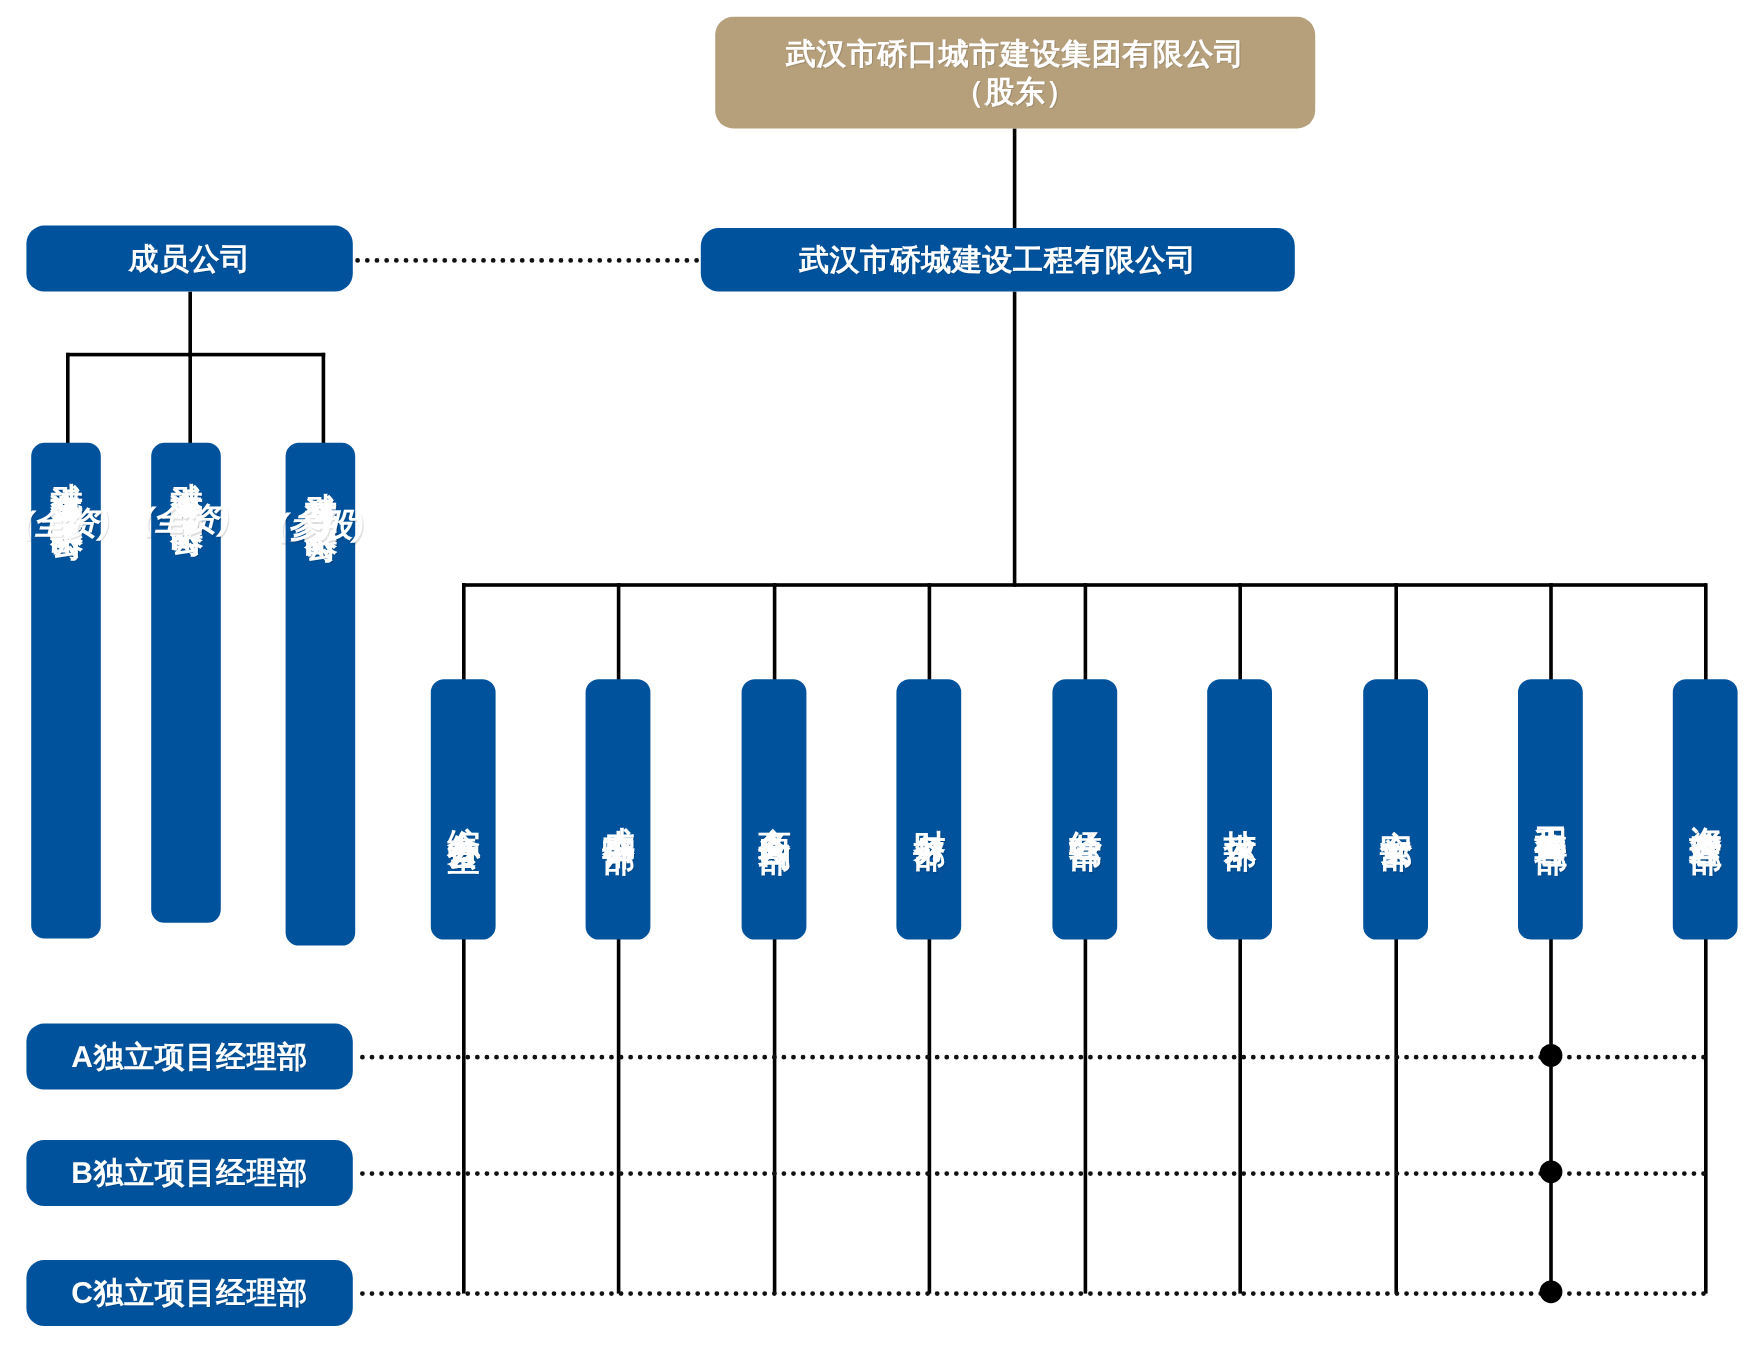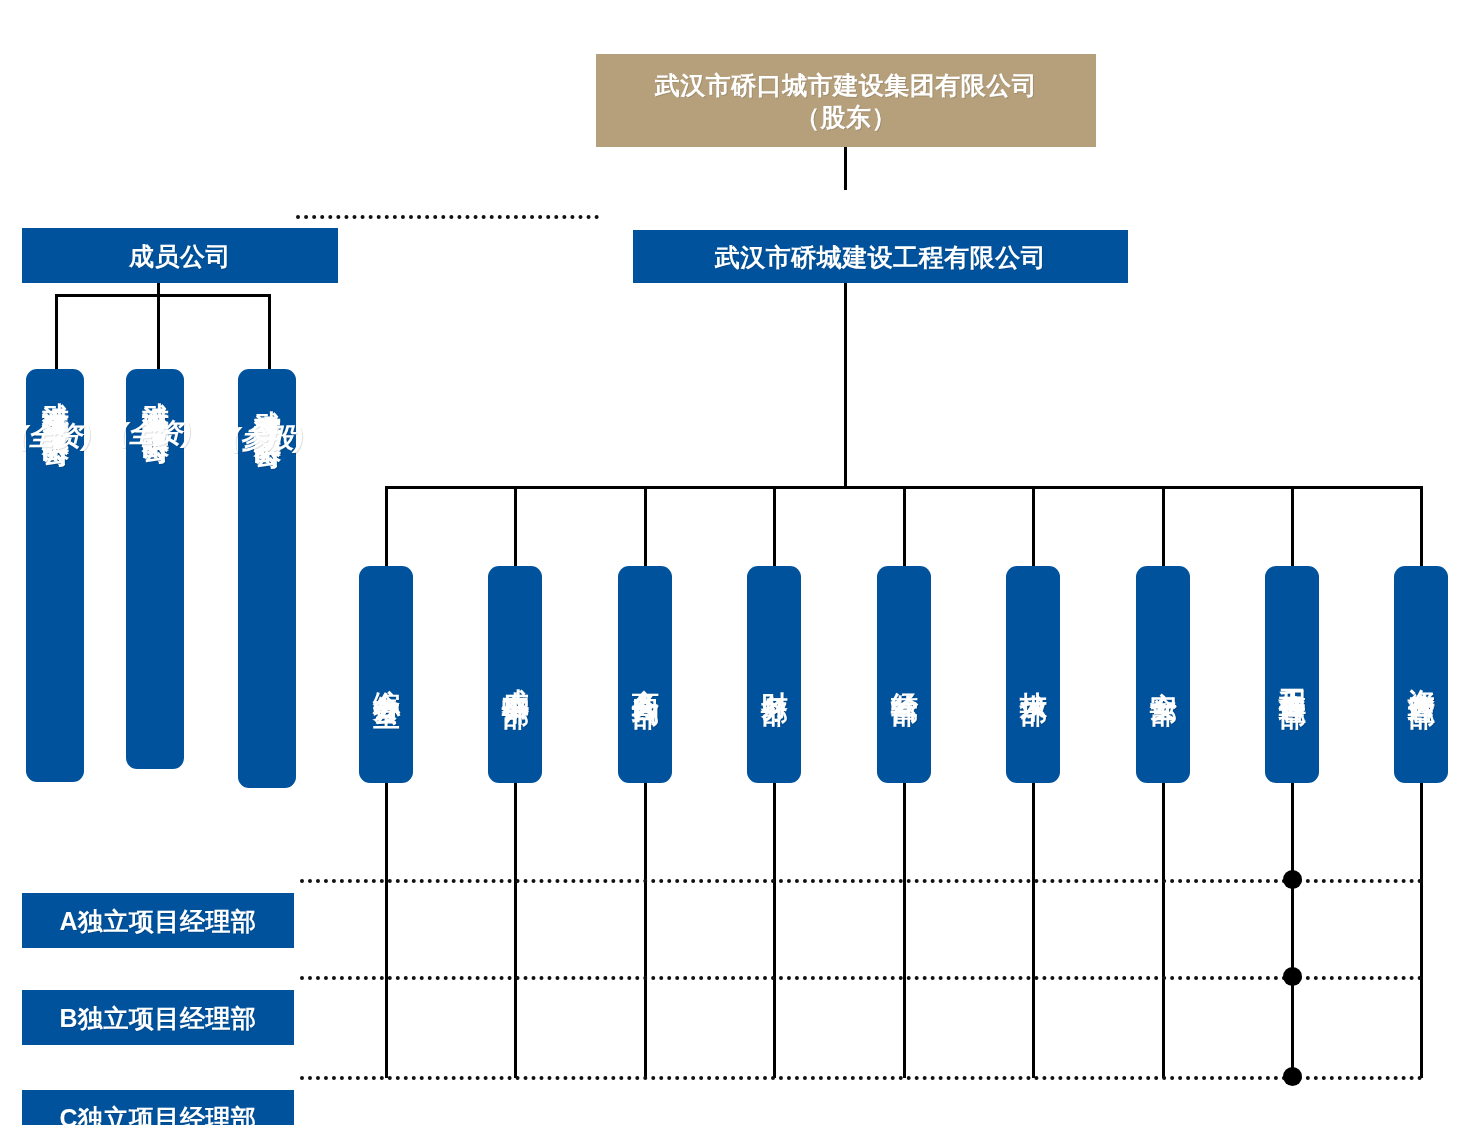--- a/index.html
+++ b/index.html
@@ -15,32 +15,31 @@
     width: 1467px;
     height: 1125px;
     background: #ffffff;
     overflow: hidden;
   }
 
   
   .node {
     position: absolute;
     box-sizing: border-box;
-    border-radius: 0;
+    border-radius: 15px;
     color: #ffffff;
     font-weight: bold;
     display: flex;
     align-items: center;
     justify-content: center;
     text-align: center;
     z-index: 5;
     line-height: 1.28;
     letter-spacing: 0.5px;
     text-shadow: 1px 1px 0 rgba(0,0,0,0.12);
-    margin-top: 40px;
   }
   .node.blue   { background: #00529C; }
   .node.tan    { background: #B6A07C; }
 
   
   .vnode {
     position: absolute;
     box-sizing: border-box;
     border-radius: 11px;
     background: #00529C;
@@ -98,25 +97,25 @@
 
 <div id="chart">
 
   <div class="node tan" style="left:596px; top:14px; width:500px; height:93px; font-size:25px; flex-direction:column;">
     <div>武汉市硚口城市建设集团有限公司</div>
     <div>（股东）</div>
   </div>
 
   <div class="ln v" style="left:844px; top:107px; height:83px;"></div>
 
-  <div class="node blue" style="left:633px; top:190px; width:495px; height:53px; font-size:25px;">
+  <div class="node blue" style="left:584px; top:190px; width:495px; height:53px; font-size:25px;">
     <span>武汉市硚城建设工程有限公司</span>
   </div>
 
-  <div class="node blue" style="left:22px; top:188px; width:316px; height:55px; font-size:25px;">
+  <div class="node blue" style="left:22px; top:188px; width:272px; height:55px; font-size:25px;">
     <span>成员公司</span>
   </div>
 
   <div class="dotline" style="left:296px; top:215px; width:303px;"></div>
 
   <div class="ln v" style="left:157px; top:243px; height:54px;"></div>
   <div class="ln h" style="left:55px; top:294px; width:216px;"></div>
   <div class="ln v" style="left:55px; top:294px; height:76px;"></div>
   <div class="ln v" style="left:157px; top:294px; height:76px;"></div>
   <div class="ln v" style="left:268px; top:294px; height:76px;"></div>

